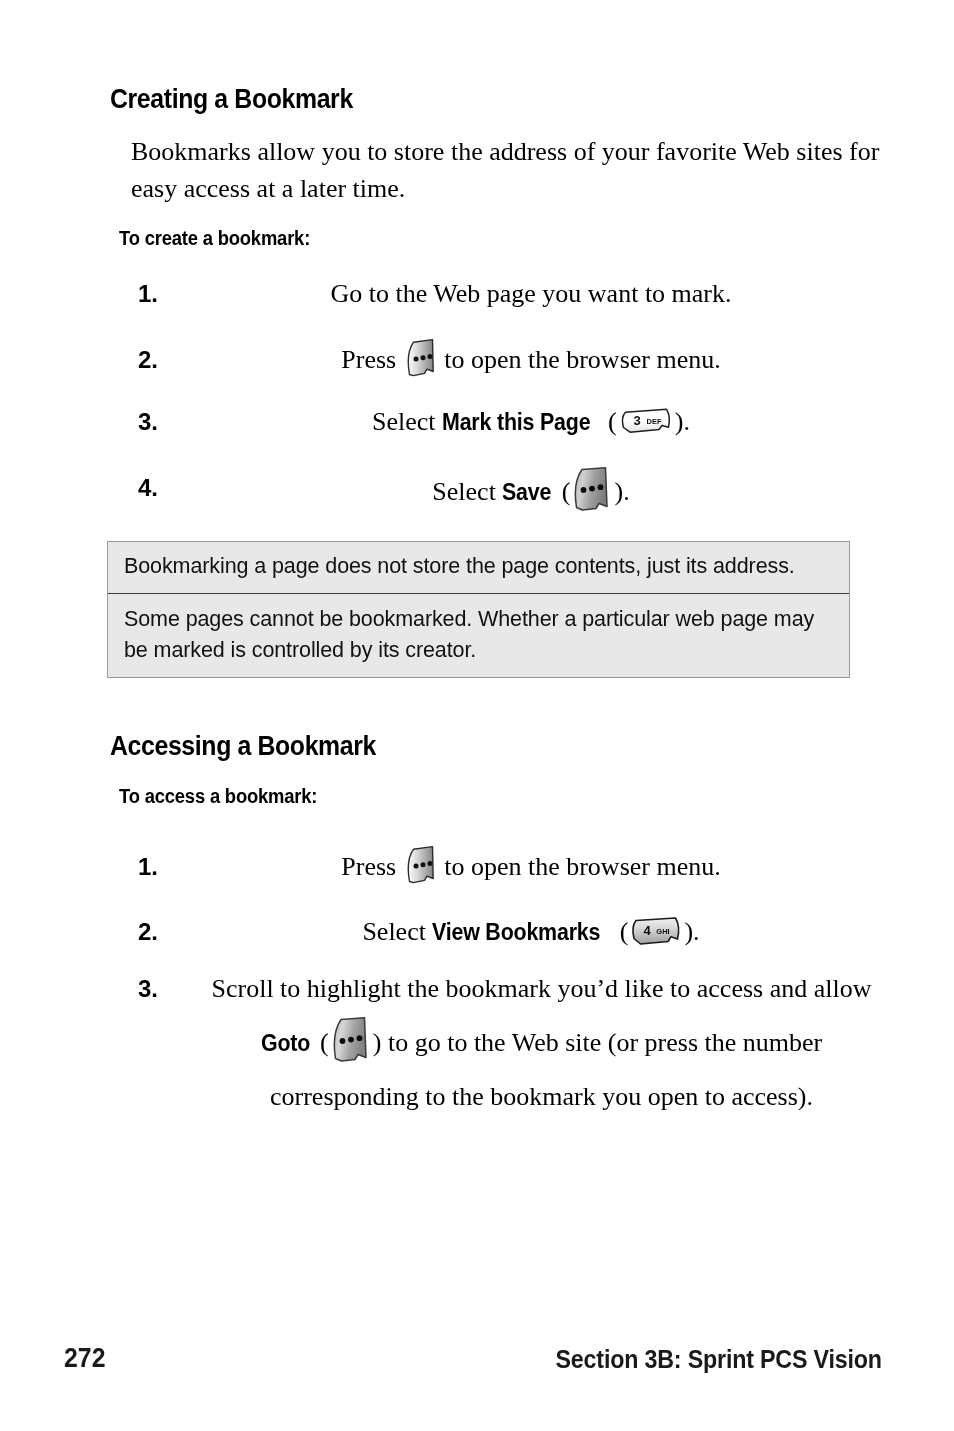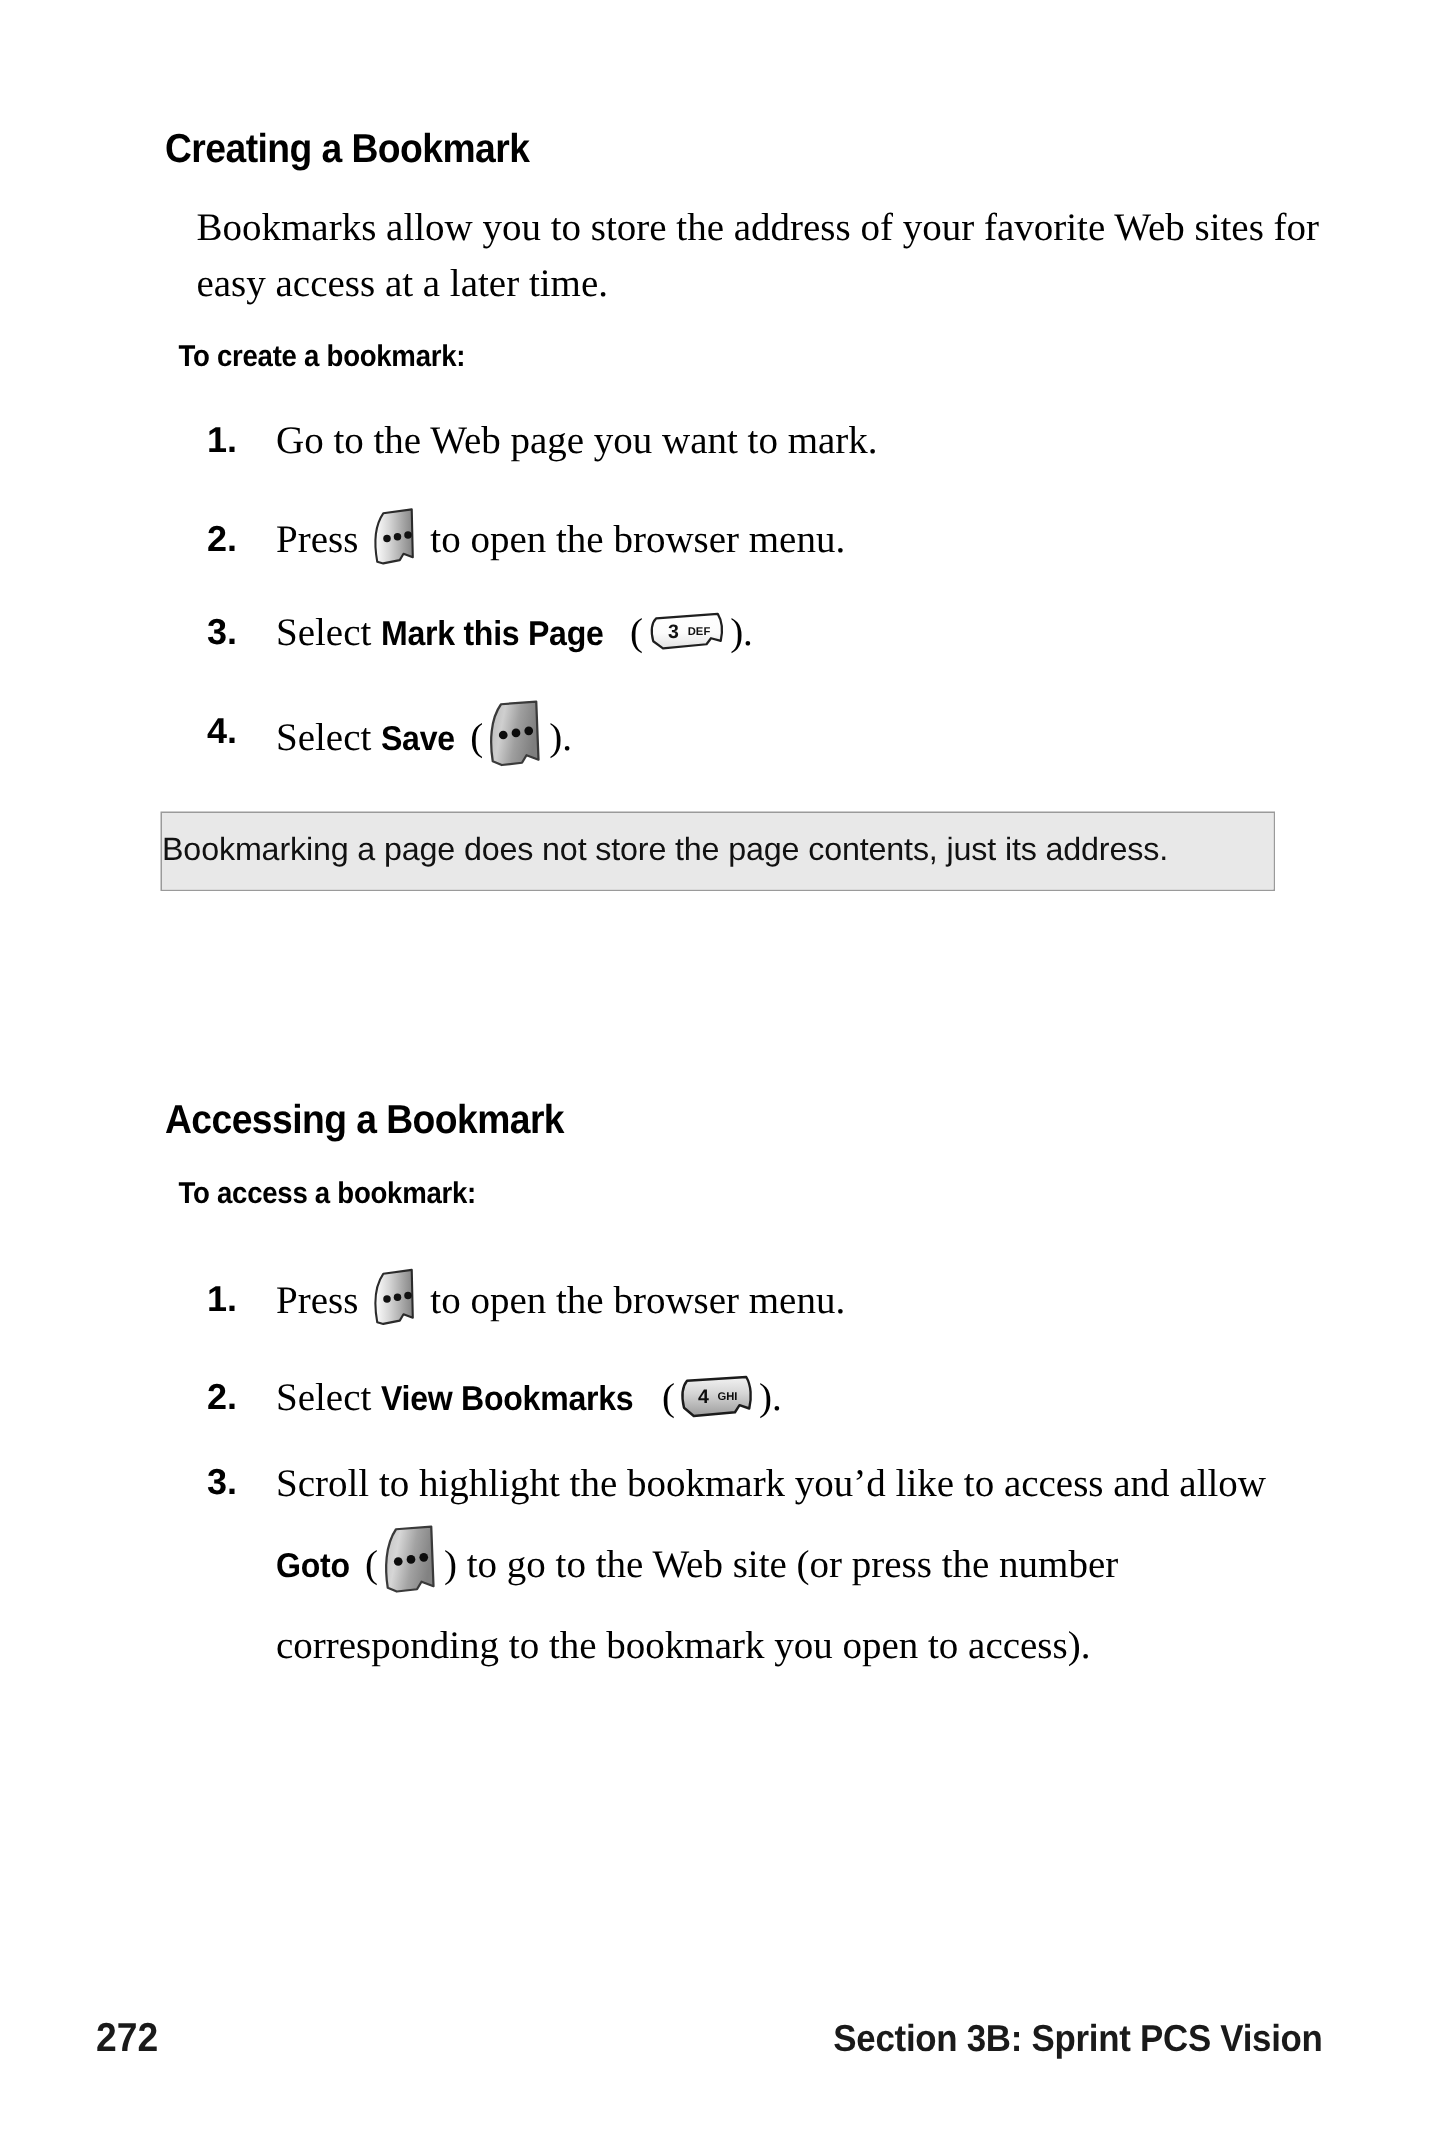--- a/index.html
+++ b/index.html
@@ -73,20 +73,21 @@
     top: 0;
     width: 34px;
     font-family: "Liberation Sans Narrow", "Liberation Sans", sans-serif;
     font-weight: bold;
     font-size: 24px;
     text-align: left;
   }
   .step .txt {
     display: block;
     margin-left: 46px;
+    text-align: center;
   }
   .bold-ui {
     font-family: "Liberation Sans Narrow", "Liberation Sans", sans-serif;
     font-weight: bold;
     font-size: 23px;
     letter-spacing: -0.2px;
     display: inline-block;
     transform: scaleX(0.93);
     transform-origin: left center;
   }
@@ -139,21 +140,21 @@
   .note-body {
     flex: 1;
     background: #e8e8e8;
     padding: 0;
   }
   .note-para {
     font-family: "Liberation Sans Narrow", "Liberation Sans", sans-serif;
     font-size: 21.5px;
     line-height: 31px;
     color: #111;
-    padding: 9px 14px 11px 0;
+    padding: 9px 14px 11px 16px;
     letter-spacing: -0.1px;
   }
   .note-para.second {
     border-top: 1px solid #3a3a3a;
     padding-top: 10px;
   }
 
   
   .footer-page-num {
     position: absolute;
@@ -258,20 +259,21 @@
           <circle cx="20" cy="22.6" r="2.9" fill="#0c0c0c"></circle>
           <circle cx="28.5" cy="21.2" r="2.9" fill="#0c0c0c"></circle>
         </svg>
       </span><span>).</span>
     </span>
   </div>
 
   <div class="note-box">
     <div class="note-body">
       <div class="note-para">Bookmarking a page does not store the page contents, just its address.</div>
+      <div class="note-para second">Some pages cannot be bookmarked. Whether a particular web page may be marked is controlled by its creator.</div>
     </div>
   </div>
 
   <div class="section-heading" style="top:731px;">Accessing a Bookmark</div>
 
   <div class="sub-heading" style="top:785px;">To access a bookmark:</div>
 
   <div class="step" style="top:845px;">
     <span class="num">1.</span>
     <span class="txt">

